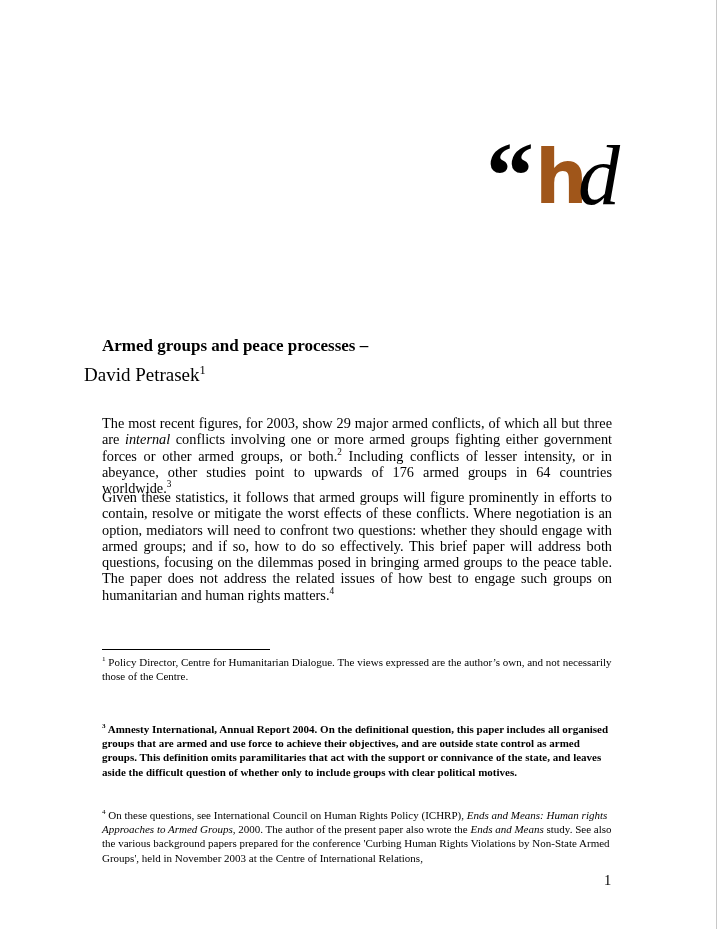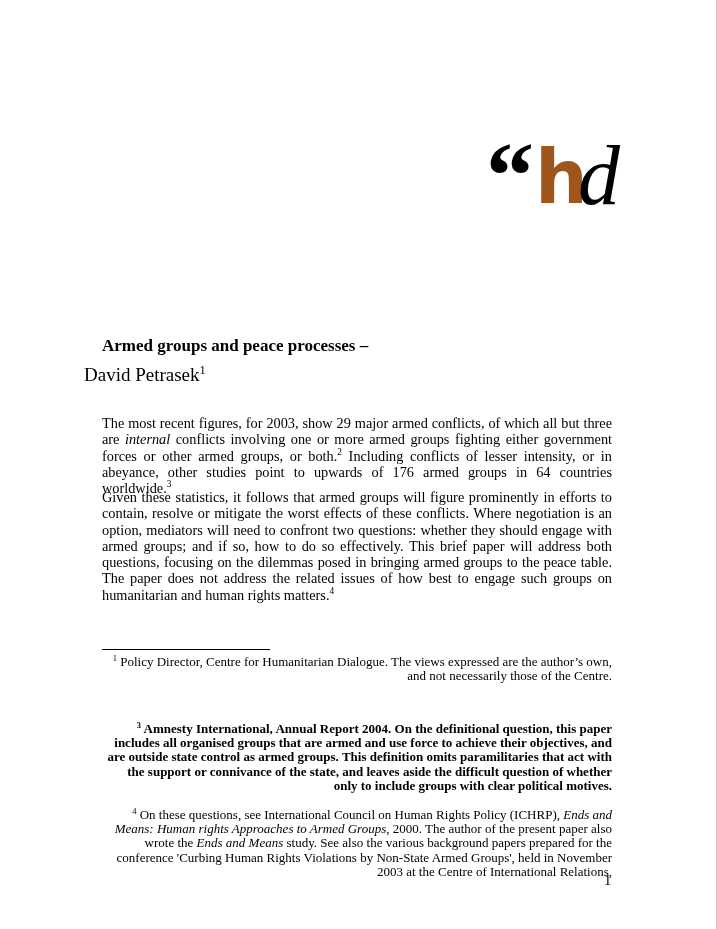--- a/index.html
+++ b/index.html
@@ -10,21 +10,21 @@
   .logo .h { font-family: "DejaVu Sans", sans-serif; font-weight: bold; font-size: 74px; line-height: 1; position: absolute; left: 49px; top: 12px; color: #a0561a; }
   .logo .d { font-family: "Liberation Serif", serif; font-style: italic; font-size: 84px; line-height: 1; position: absolute; left: 92px; top: 6px; color: #000; }
   .title { position: absolute; left: 102px; top: 305px; font-weight: bold; font-size: 17px; line-height: 20px; margin-top: 31px; }
   .subtitle { position: absolute; left: 102px; top: 327px; font-weight: bold; font-size: 14.5px; line-height: 18px; }
   .author { position: absolute; left: 84px; top: 366px; font-weight: normal; font-size: 19px; line-height: 18px; }
   sup { font-size: 65%; line-height: 0; vertical-align: super; }
   .body { position: absolute; left: 102px; width: 510px; font-size: 14.3px; line-height: 16.3px; text-align: justify; }
   .p1 { top: 415px; }
   .p2 { top: 489px; }
   .fn-rule { position: absolute; left: 102px; top: 649px; width: 168px; height: 1px; background: #000; }
-  .fn { position: absolute; left: 102px; width: 510px; font-size: 13px; line-height: 14.2px; text-align: right; }
+  .fn { position: absolute; left: 102px; width: 510px; font-size: 11px; line-height: 14.2px; }
   .fn1 { top: 655px; }
   .fn2 { top: 694px; }
   .fn3 { top: 722px; font-weight: bold; }
   .fn4 { top: 808px; }
   .pagenum { position: absolute; left: 604px; top: 872px; font-size: 14.5px; }
 </style>
 </head>
 <body>
 
 <div class="page">

